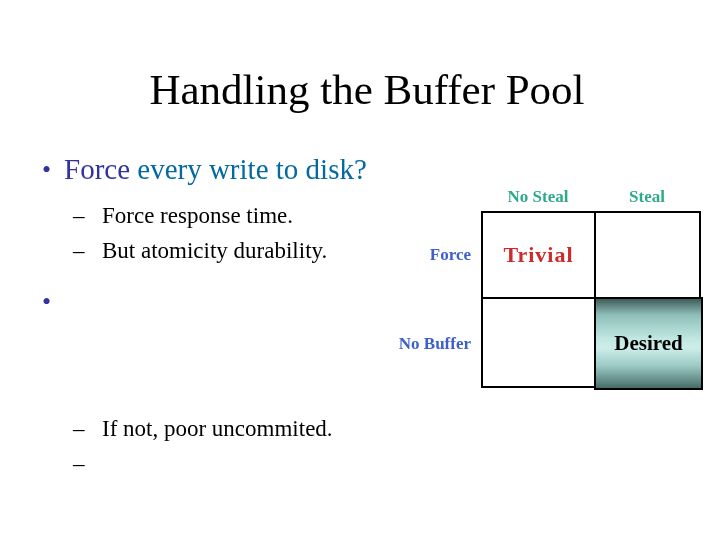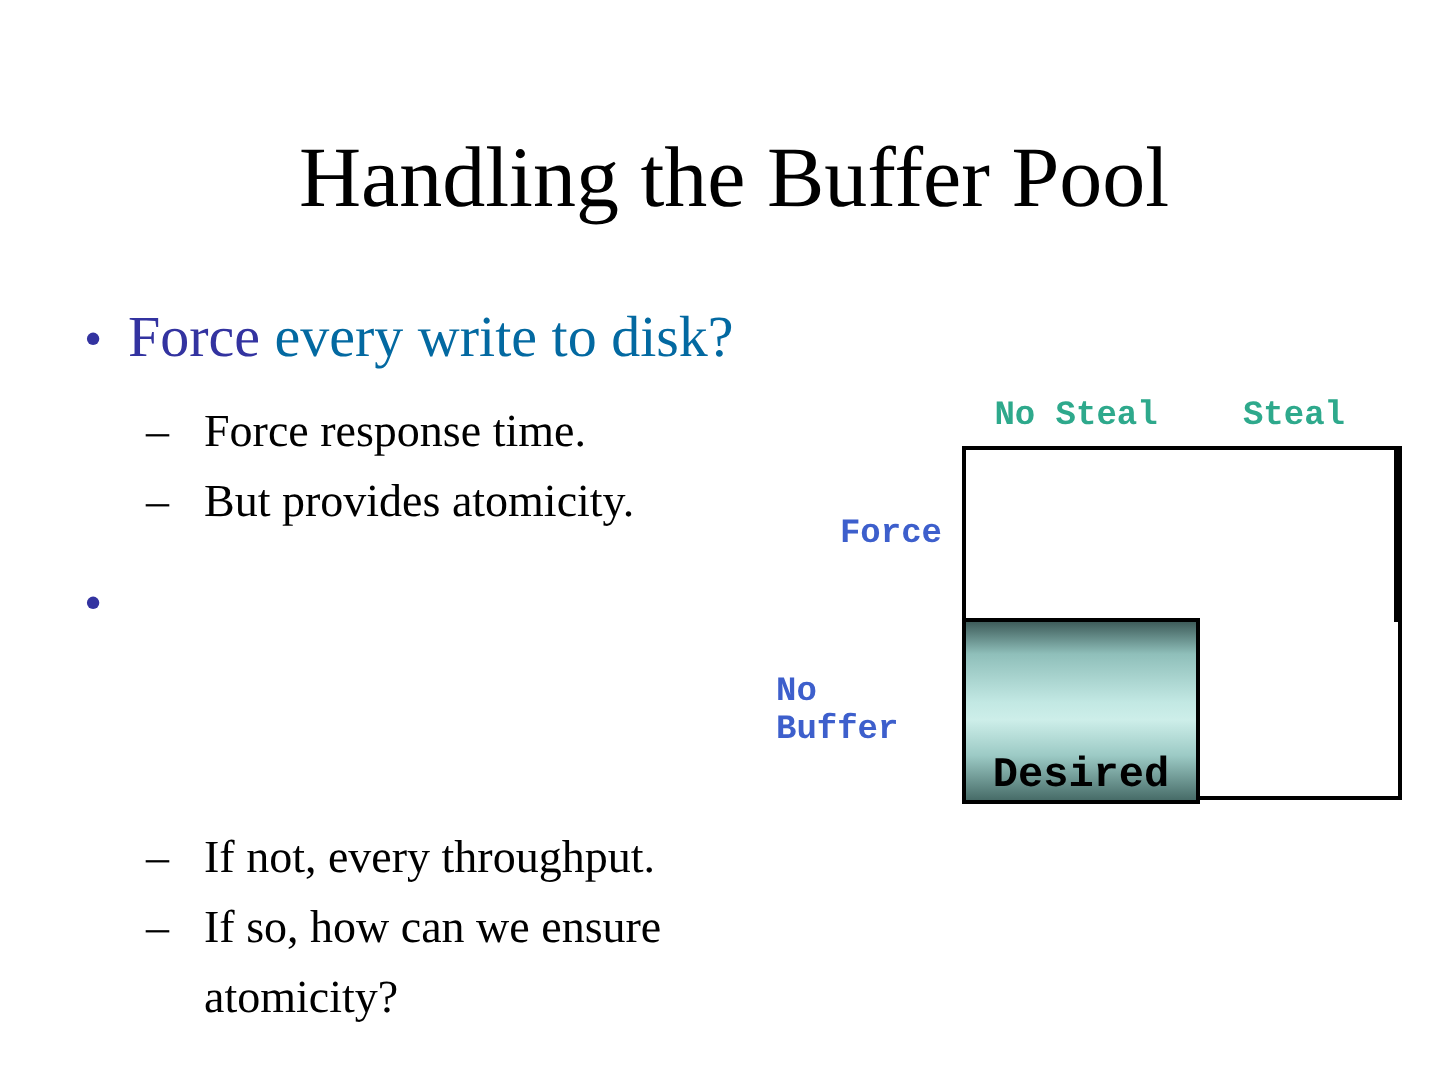--- a/index.html
+++ b/index.html
@@ -70,24 +70,24 @@
     width: 29px;
     flex: 0 0 29px;
     color: #000000;
   }
   .sub-text { white-space: pre-line; }
 
   
   .matrix {
     position: absolute;
     left: 388px;
-    top: 196px;
+    top: 184px;
     width: 316px;
     height: 208px;
-    font-family: Liberation Mono, monospace;
+    font-family: Liberation Serif, serif;
   }
   .col-header {
     position: absolute;
     top: 0;
     height: 25px;
     display: flex;
     align-items: center;
     justify-content: center;
     font-size: 17px;
     font-weight: bold;
@@ -140,21 +140,21 @@
     color: #ce2a2a;
   }
   .desired-box {
     position: absolute;
     top: -2px;
     left: -2px;
     right: -4px;
     bottom: -4px;
     border: 2px solid #000000;
     display: flex;
-    align-items: flex-end;
+    align-items: center;
     justify-content: center;
     background: linear-gradient(to bottom,
       #3e5c5a 0%,
       #8fbfba 18%,
       #c2e8e3 45%,
       #cdeee9 55%,
       #9ccac5 75%,
       #476c68 100%);
   }
   .desired-label {
@@ -175,48 +175,49 @@
     <span><span class="b-keyword">Force</span><span class="b-text"> every write to disk?</span></span>
   </div>
 
   <div class="sub-group subs1">
     <div class="sub-row">
       <span class="dash-marker">–</span>
       <span class="sub-text">Force response time.</span>
     </div>
     <div class="sub-row">
       <span class="dash-marker">–</span>
-      <span class="sub-text">But provides atomicity.</span>
+      <span class="sub-text">But atomicity durability.</span>
     </div>
   </div>
 
   <div class="bullet-row bullet2">
     <span class="bullet-marker">•</span>
   </div>
 
   <div class="sub-group subs2">
     <div class="sub-row">
       <span class="dash-marker">–</span>
-      <span class="sub-text">If not, every throughput.</span>
-    </div>
-    <div class="sub-row">
-      <span class="dash-marker">–</span>
-      <span class="sub-text">If so, how can we ensure
-atomicity?</span>
+      <span class="sub-text">If not, poor uncommited.</span>
+    </div>
+    <div class="sub-row">
+      <span class="dash-marker">–</span>
     </div>
   </div>
 
   <div class="matrix">
     <div class="col-header h1">No Steal</div>
     <div class="col-header h2">Steal</div>
 
     <div class="row-header r1">Force</div>
     <div class="row-header r2">No Buffer</div>
 
     <div class="grid">
+      <div class="cell c1r1">
+        <span class="trivial-label">Trivial</span>
+      </div>
       <div class="cell c2r1">
         <span></span>
       </div>
       <div class="cell c1r2">
         <span></span>
       </div>
       <div class="cell c2r2">
         <div class="desired-box">
           <span class="desired-label">Desired</span>
         </div>

